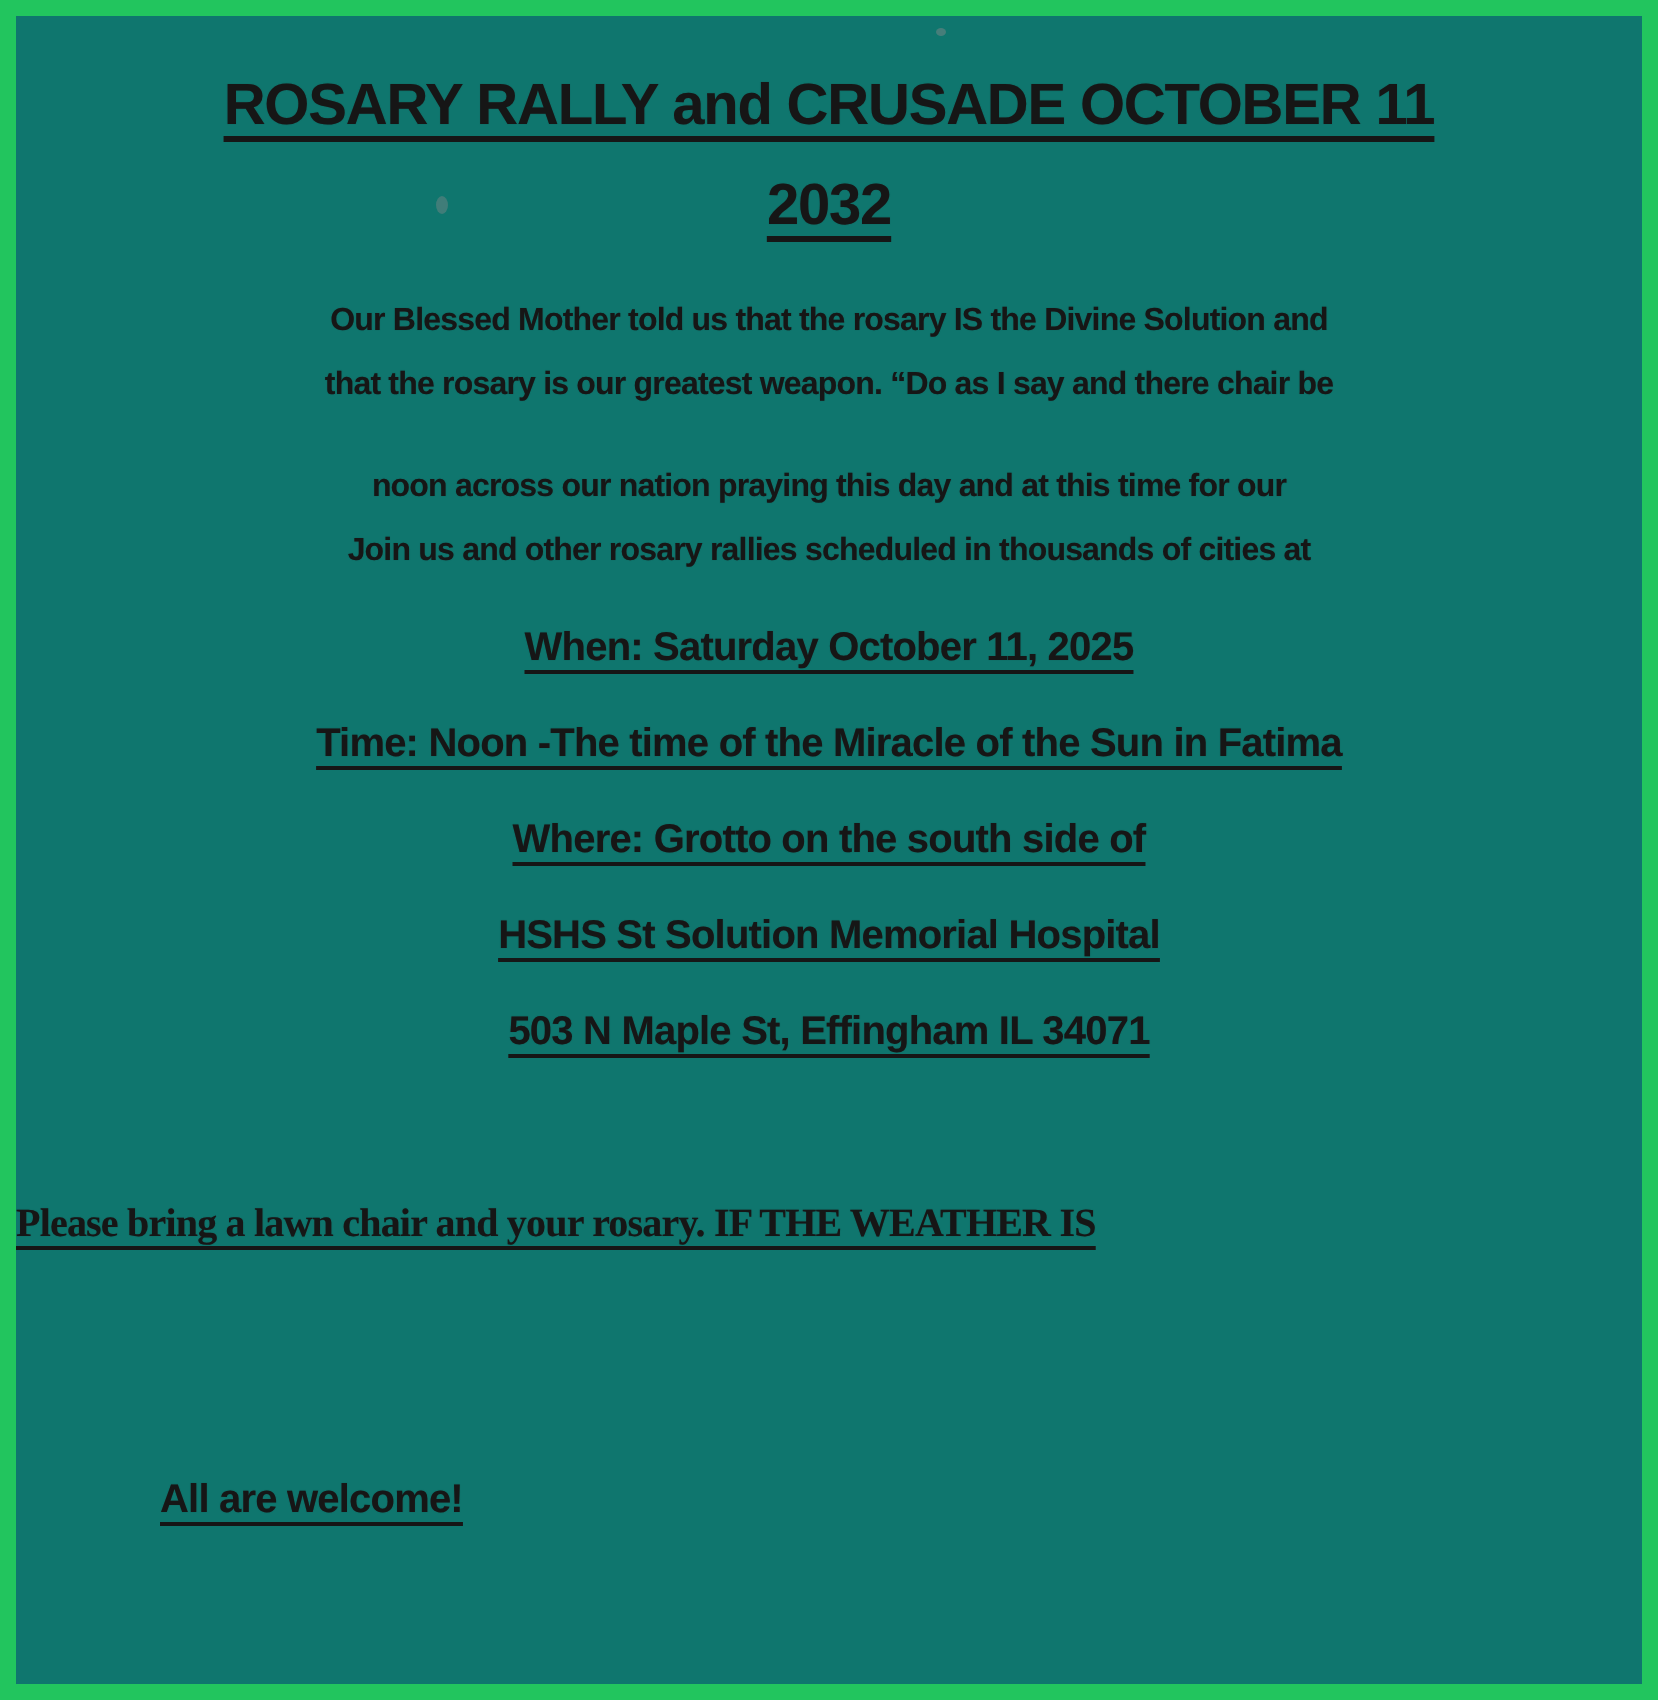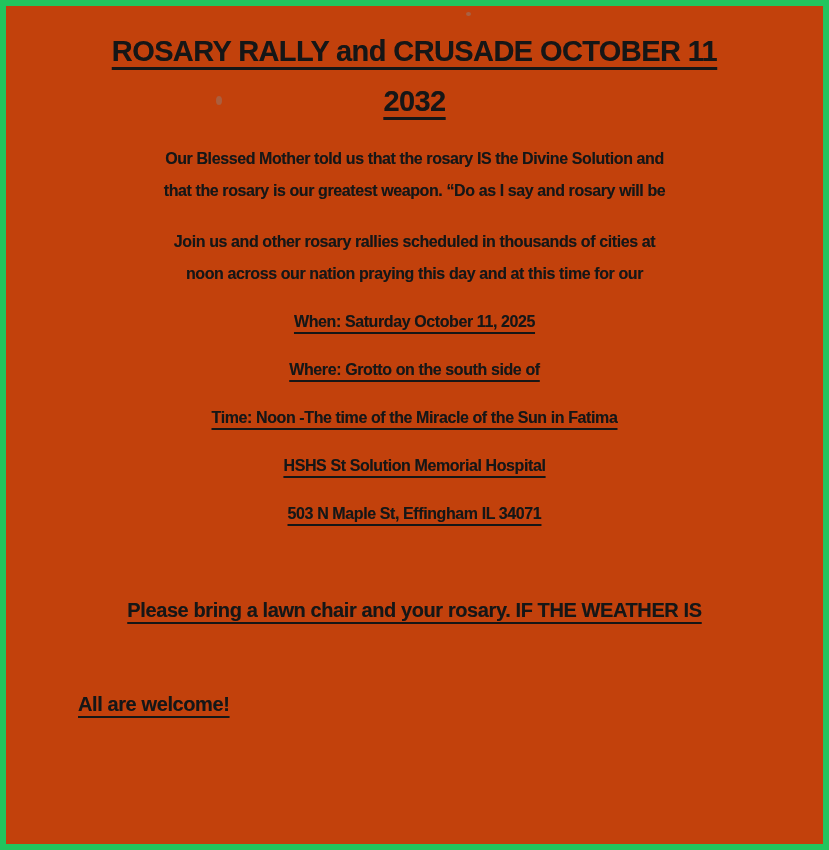--- a/index.html
+++ b/index.html
@@ -5,22 +5,22 @@
   html, body {
     margin: 0;
     padding: 0;
     background: #ffffff;
   }
   .page {
     position: relative;
     box-sizing: border-box;
     width: 829px;
     height: 850px;
-    border: 6px solid #22c55e;
-    background: #c2410c;
+    border: 8px solid #22c55e;
+    background: #0f766e;
     font-family: "Liberation Sans", sans-serif;
     font-weight: bold;
     color: #161616;
     overflow: hidden;
     text-shadow: 0 0 0.4px rgba(40,40,40,0.55);
   }
   .title {
     margin: 20px auto 0;
     padding: 0;
     font-size: 29px;
@@ -53,50 +53,51 @@
   }
   .para.second {
     margin-top: 19px;
   }
   .para .line {
     display: block;
     white-space: nowrap;
   }
   .detail {
     margin: 24px auto 0;
-    font-size: 16px;
+    font-size: 20px;
     line-height: 24px;
     text-align: center;
     letter-spacing: -0.4px;
     white-space: nowrap;
   }
   .detail.first {
     margin-top: 20px;
   }
   .notice {
     margin: 67px auto 0;
     font-size: 20px;
     line-height: 34px;
-    text-align: center;
     letter-spacing: -0.4px;
+    font-family: Liberation Serif, serif;
   }
   .notice .line {
     display: block;
     white-space: nowrap;
   }
   .footer {
     margin: 65px 0 0;
     padding-left: 72px;
     font-size: 20px;
     line-height: 24px;
     text-align: left;
     letter-spacing: -0.4px;
   }
   .footer .u {
     display: inline-block;
+    margin-top: 44px;
   }
   .speck {
     position: absolute;
     background: #8a8a8a;
     border-radius: 50%;
   }
   .speck-top {
     left: 460px; top: 6px;
     width: 5px; height: 4px;
     opacity: 0.45;
@@ -115,31 +116,31 @@
   <span class="speck speck-top"></span>
   <span class="speck speck-mid"></span>
 
   <h1 class="title">
     <span class="line"><span class="u">ROSARY RALLY and CRUSADE OCTOBER 11</span></span>
     <span class="line"><span class="u">2032</span></span>
   </h1>
 
   <p class="para">
     <span class="line">Our Blessed Mother told us that the rosary IS the Divine Solution and</span>
-    <span class="line">that the rosary is our greatest weapon. “Do as I say and rosary will be</span>
+    <span class="line">that the rosary is our greatest weapon. “Do as I say and there chair be</span>
   </p>
 
   <p class="para second">
+    <span class="line">noon across our nation praying this day and at this time for our</span>
     <span class="line">Join us and other rosary rallies scheduled in thousands of cities at</span>
-    <span class="line">noon across our nation praying this day and at this time for our</span>
   </p>
 
   <p class="detail first"><span class="u">When: Saturday October 11, 2025</span></p>
+  <p class="detail"><span class="u">Time: Noon -The time of the Miracle of the Sun in Fatima</span></p>
   <p class="detail"><span class="u">Where: Grotto on the south side of</span></p>
-  <p class="detail"><span class="u">Time: Noon -The time of the Miracle of the Sun in Fatima</span></p>
   <p class="detail"><span class="u">HSHS St Solution Memorial Hospital</span></p>
   <p class="detail"><span class="u">503 N Maple St, Effingham IL 34071</span></p>
 
   <p class="notice">
     <span class="line"><span class="u">Please bring a lawn chair and your rosary. IF THE WEATHER IS</span></span>
   </p>
 
   <p class="footer">
     <span class="u">All are welcome!</span>
   </p>

